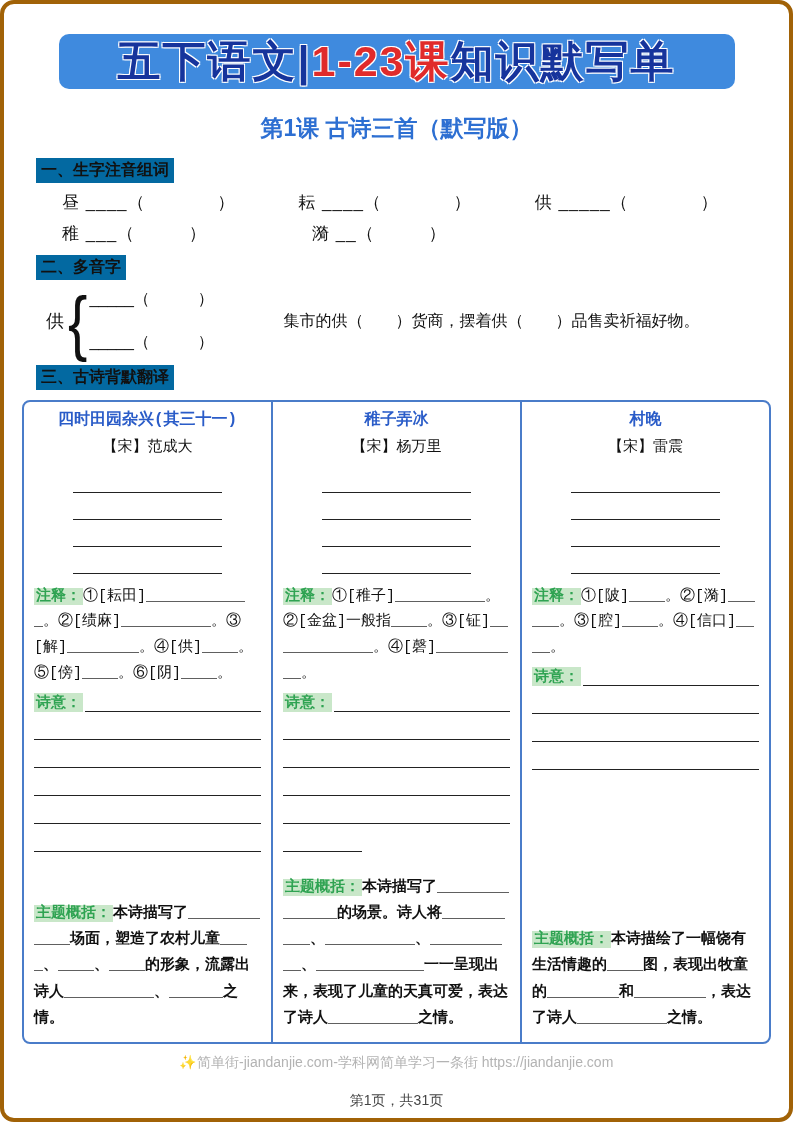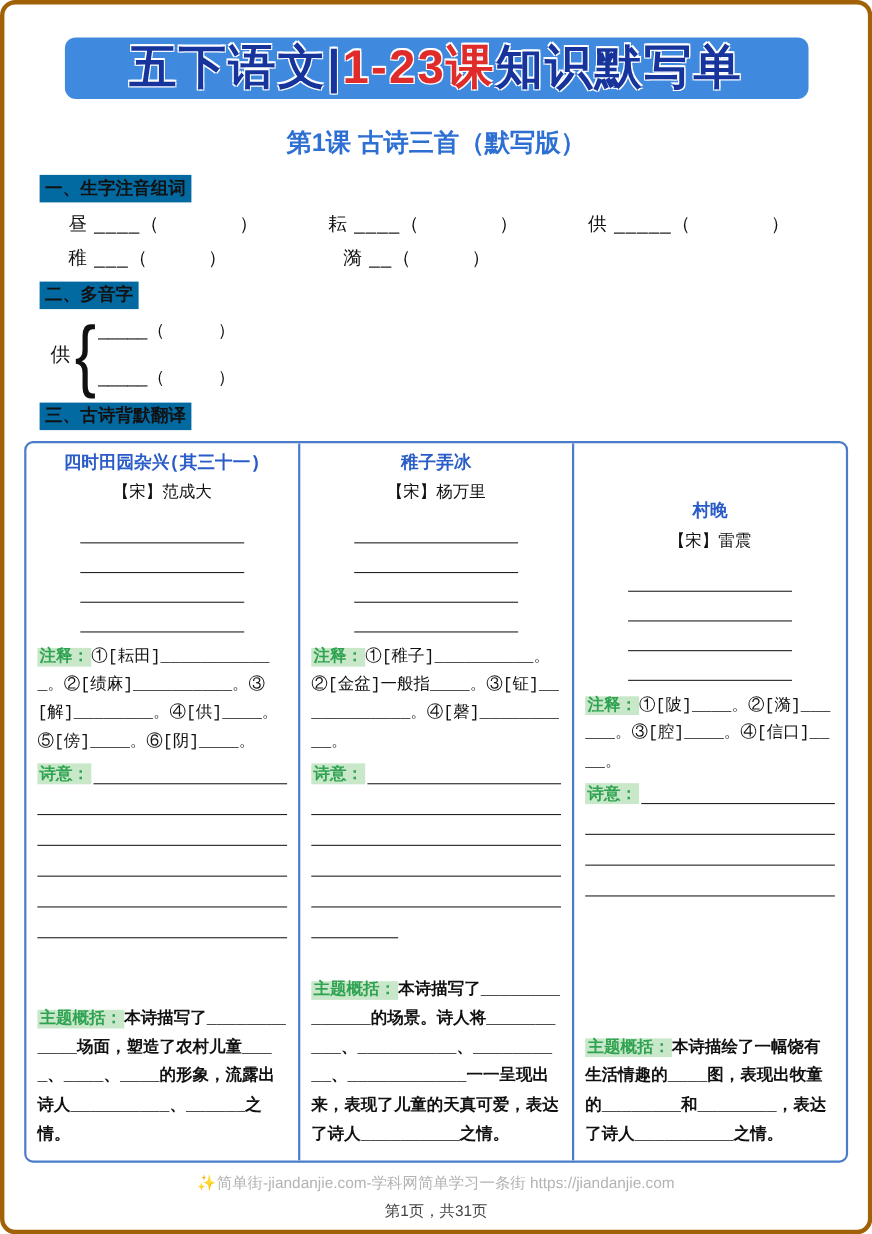--- a/index.html
+++ b/index.html
@@ -32,34 +32,34 @@
   .dy-char { font-size:18px; font-weight:normal; margin-right:2px; }
   .dy-brace { font-size:58px; font-weight:100; transform:scaleY(1.25); margin:0 2px; color:#111; }
   .dy-options { display:flex; flex-direction:column; gap:22px; width:190px; }
   .dy-sentence { margin-left:4px; font-size:16px; }
   
   .poem-table {
     display:flex; border:2.5px solid #4a7cc9; border-radius:8px; margin:4px 0 6px;
     height:706px; overflow:hidden; background:#fff;font-family:Liberation Mono, monospace;
   }
   .col { flex:1; padding:8px 10px 10px; border-right:2.5px solid #4a7cc9; display:flex; flex-direction:column; min-width:0; }
-  .col:last-child { border-right:none;margin-top:44px; }
+  .col:last-child { border-right:none; }
   .col-title  { color:#2a5cc8; font-weight:bold; text-align:center; font-size:16px; line-height:1.3; }
   .col-author { color:#111; text-align:center; font-size:15px; margin:6px 0 10px; }
   .poem-lines { margin-bottom:6px; }
   .poem-line  { width:66%; margin:0 auto; height:27px; border-bottom:1.5px solid #222; }
   .hl { background:#c9e7c9; color:#2fa352; font-weight:bold; padding:0 2px; }
   .notes { font-size:15px; line-height:1.72; color:#111; word-break:break-all; margin-top:4px; }
   .shiyi-row { display:flex; align-items:flex-end; margin-top:6px; font-size:15px; }
   .line-fill { flex:1; border-bottom:1.5px solid #222; height:18px; margin-left:2px; }
   .blank-line { height:28px; border-bottom:1.5px solid #222; }
   .theme { font-size:15px; line-height:1.75; color:#111; font-weight:bold; word-break:break-all; margin-top:auto; padding-top:8px; }
   
   .footer  { text-align:center; color:#b3b3b3; font-size:14px; margin-top:4px; }
-  .pagenum { text-align:center; color:#444; font-size:14px; margin-top:7px; }
+  .pagenum { text-align:center; color:#444; font-size:14px; margin-top:20px; }
 </style>
 </head>
 <body>
 
 <div class="page">
 
   <div class="banner">
     <span class="b-blue">五下语文|</span>
     <span class="b-red">1-23课</span>
     <span class="b-blue">知识默写单</span>
@@ -79,20 +79,21 @@
   </div>
 
   <div class="sec-h">二、多音字</div>
   <div class="duoyin-row">
     <span class="dy-char">供</span>
     <span class="dy-brace">{</span>
     <div class="dy-options">
       <div>_____（　　　）</div>
       <div>_____（　　　）</div>
     </div>
+    <div class="dy-sentence">集市的供（　　）货商，摆着供（　　）品售卖祈福好物。</div>
   </div>
 
   <div class="sec-h">三、古诗背默翻译</div>
 
   <div class="poem-table">
 
     <div class="col">
       <div class="col-title">四时田园杂兴(其三十一)</div>
       <div class="col-author">【宋】范成大</div>
       <div class="poem-lines">

